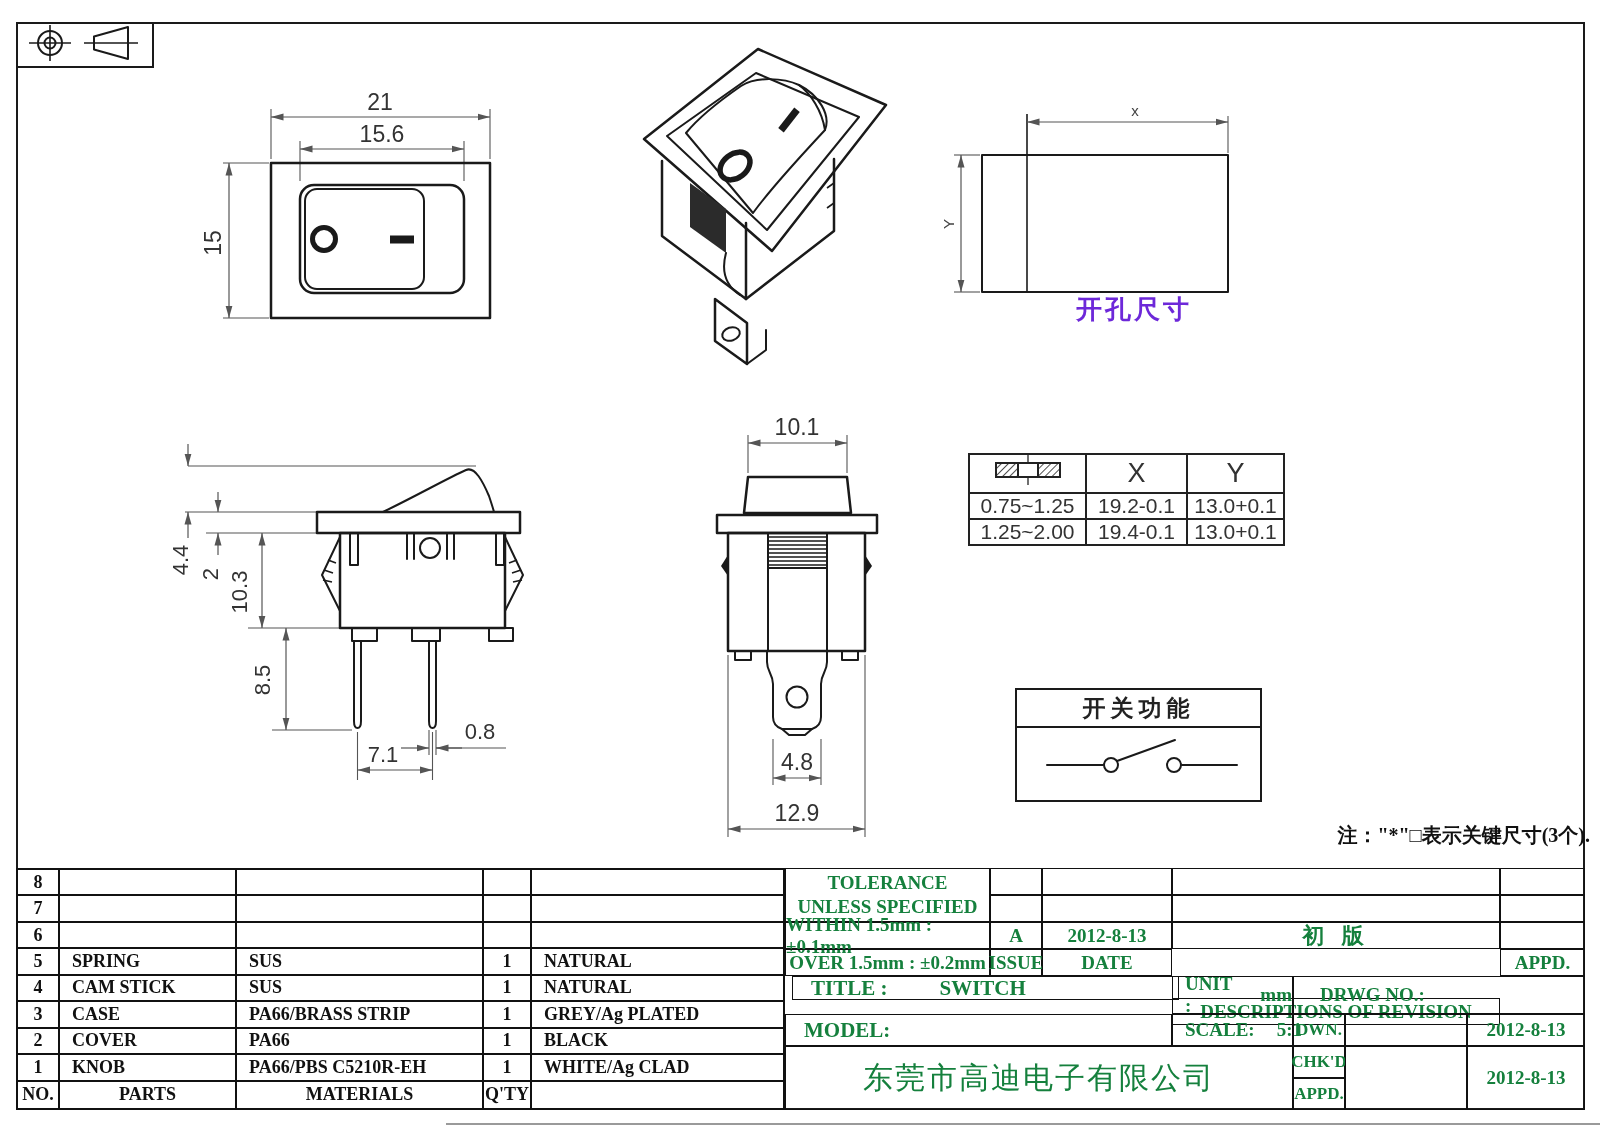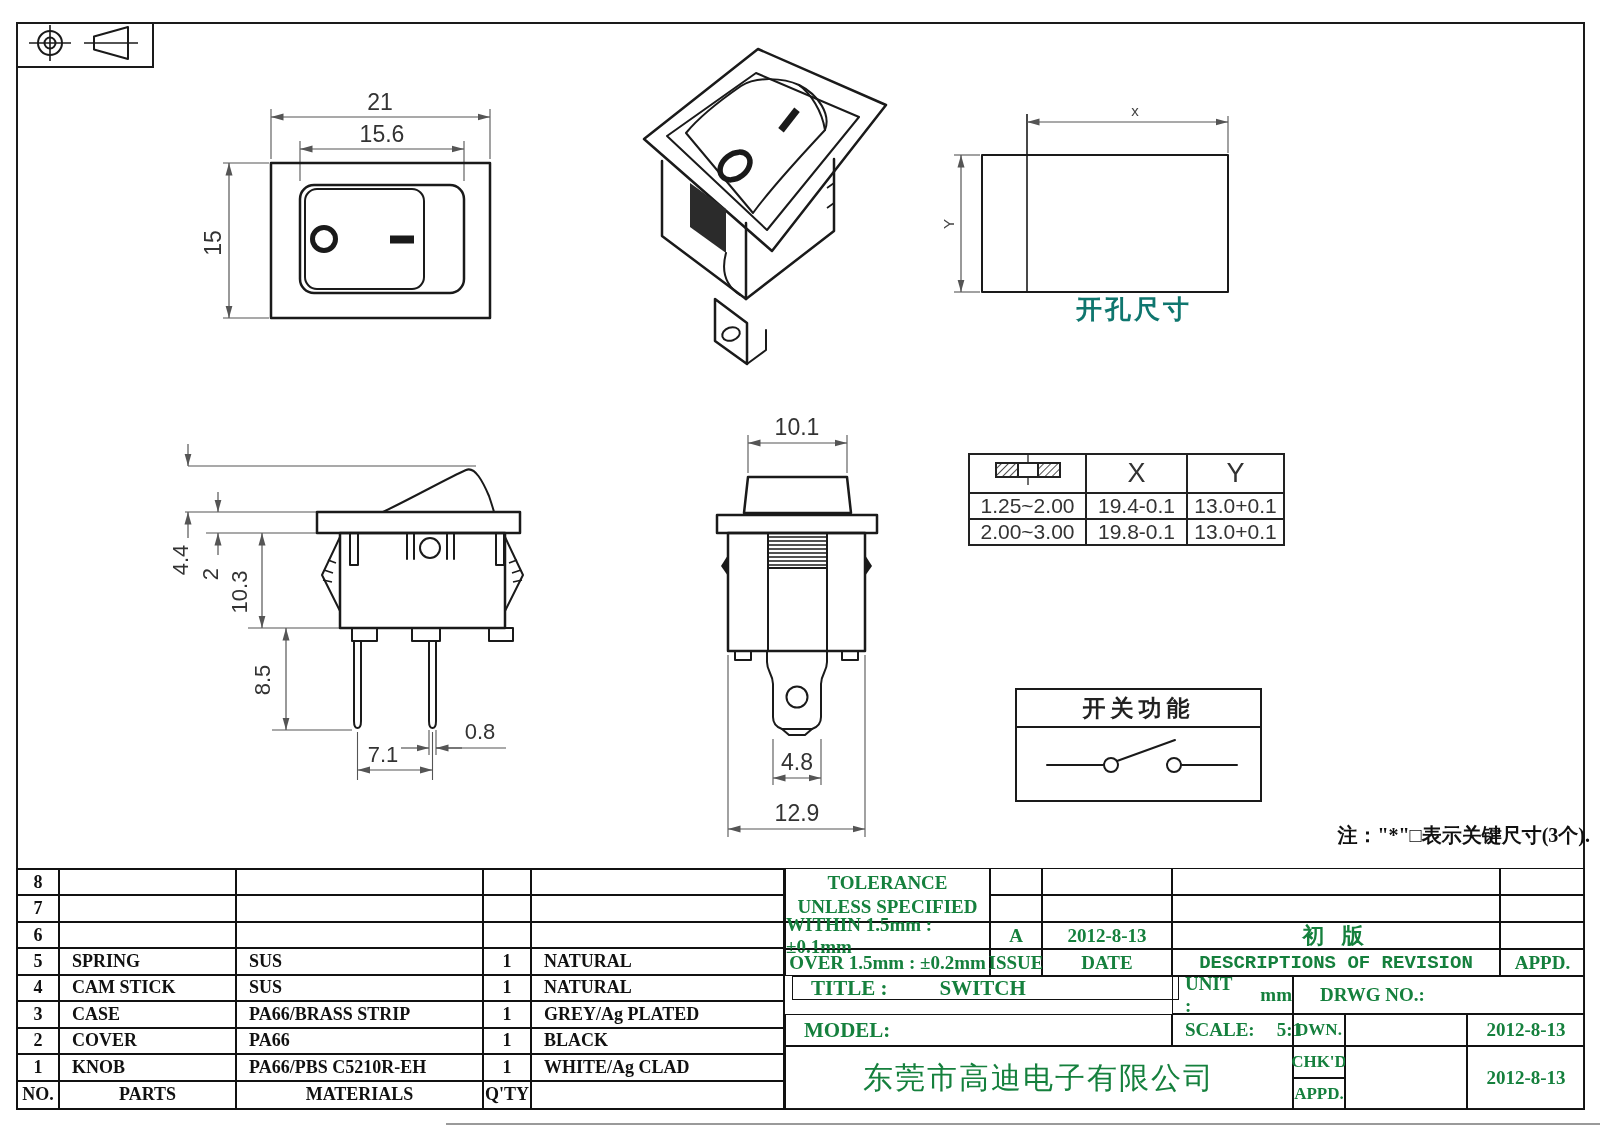--- a/index.html
+++ b/index.html
@@ -11,21 +11,21 @@
   .ol{stroke:#1a1a1a;stroke-width:2.5;fill:none;stroke-linejoin:round;stroke-linecap:round;}
   .ol2{stroke:#1a1a1a;stroke-width:2;fill:none;stroke-linejoin:round;stroke-linecap:round;}
   .tl{stroke:#1a1a1a;stroke-width:1.6;fill:none;}
   .xl{stroke:#555;stroke-width:1.1;fill:none;}
   .dl{stroke:#555;stroke-width:1.2;fill:none;}
   .dt{font:22px "Liberation Sans",sans-serif;fill:#333;}
   .dtb{font:23px "Liberation Sans",sans-serif;fill:#333;}
   .dts{font:15px "Liberation Sans",sans-serif;fill:#444;}
   .blk{fill:#1a1a1a;stroke:none;}
   .cutcap{position:absolute;left:1076px;top:292px;width:150px;font-weight:600;font-size:26px;
-          letter-spacing:3px;color:#0f766e;font-family:"Liberation Sans",sans-serif;}
+          letter-spacing:3px;color:#6d28d9;font-family:"Liberation Sans",sans-serif;}
   .note{position:absolute;left:1240px;top:822px;width:350px;text-align:right;
         font:bold 20px "Liberation Serif",serif;color:#111;}
   
   .xyt{position:absolute;left:968px;top:453px;border-collapse:collapse;table-layout:fixed;}
   .xyt td{border:2px solid #222;text-align:center;vertical-align:middle;
           font:21px "Liberation Sans",sans-serif;color:#333;padding:0;}
   .xyt .hrow td{height:37px;font-size:27px;}
   .xyt .drow td{height:24px;}
   
   .fb{position:absolute;left:1015px;top:688px;width:247px;height:114px;border:2.5px solid #1a1a1a;box-sizing:border-box;background:#fff;}
@@ -232,27 +232,27 @@
           <line x1="40" y1="0" x2="40" y2="30" stroke="#222" stroke-width="1.3"></line>
           <rect x="8" y="8" width="64" height="14" fill="#fff" stroke="#222" stroke-width="2"></rect>
           <rect x="8" y="8" width="22" height="14" fill="url(#hx)" stroke="#222" stroke-width="2"></rect>
           <rect x="50" y="8" width="22" height="14" fill="url(#hx)" stroke="#222" stroke-width="2"></rect>
         </svg>
       </td>
       <td style="width:99px">X</td>
       <td style="width:95px">Y</td>
     </tr>
     <tr class="drow">
-      <td>1.25~2.00</td>
-      <td>19.4-0.1</td>
+      <td>0.75~1.25</td>
+      <td>19.2-0.1</td>
       <td>13.0+0.1</td>
     </tr>
     <tr class="drow">
-      <td>2.00~3.00</td>
-      <td>19.8-0.1</td>
+      <td>1.25~2.00</td>
+      <td>19.4-0.1</td>
       <td>13.0+0.1</td>
     </tr>
   </tbody>
     </table>
 
   <div class="fb">
     <div class="fb-title">开关功能</div>
     <svg width="242" height="72" viewBox="0 0 242 72">
       <line x1="30" y1="37" x2="86" y2="37" class="ol2"></line>
       <circle cx="94" cy="37" r="7" class="ol2"></circle>
@@ -336,21 +336,21 @@
 
     <div class="tb-cell ctr" style="left:785px;top:922px;width:205px;height:27px;">WITHIN 1.5mm : ±0.1mm</div>
     <div class="tb-cell ctr" style="left:990px;top:922px;width:52px;height:27px;">A</div>
     <div class="tb-cell ctr" style="left:1042px;top:922px;width:130px;height:27px;">2012-8-13</div>
     <div class="tb-cell ctr" style="left:1172px;top:922px;width:328px;height:27px;font-size:22px;letter-spacing:6px;">初 版</div>
     <div class="tb-cell" style="left:1500px;top:922px;width:85px;height:27px;"></div>
 
     <div class="tb-cell ctr" style="left:785px;top:949px;width:205px;height:27px;">OVER 1.5mm : ±0.2mm</div>
     <div class="tb-cell ctr" style="left:990px;top:949px;width:52px;height:27px;">ISSUE</div>
     <div class="tb-cell ctr" style="left:1042px;top:949px;width:130px;height:27px;">DATE</div>
-    <div class="tb-cell ctr" style="left:1172px;top:949px;width:328px;height:27px;font-family:Liberation Mono, monospace;">DESCRIPTIONS OF REVISION</div>
+    <div class="tb-cell ctr" style="left:1172px;top:998px;width:328px;height:27px;">DESCRIPTIONS OF REVISION</div>
     <div class="tb-cell ctr" style="left:1500px;top:949px;width:85px;height:27px;">APPD.</div>
 
     <div class="tb-cell" style="left:792px;top:976px;width:387px;height:24px;font-size:21px;padding-left:18px;">
       <span>TITLE :</span>
       <span class="gap" style="margin-left:52px;">SWITCH</span>
     </div>
     <div class="tb-cell" style="left:1172px;top:976px;width:121px;height:38px;padding-left:12px;">
       <span>UNIT :</span>
       <span class="gap">mm</span>
     </div>

